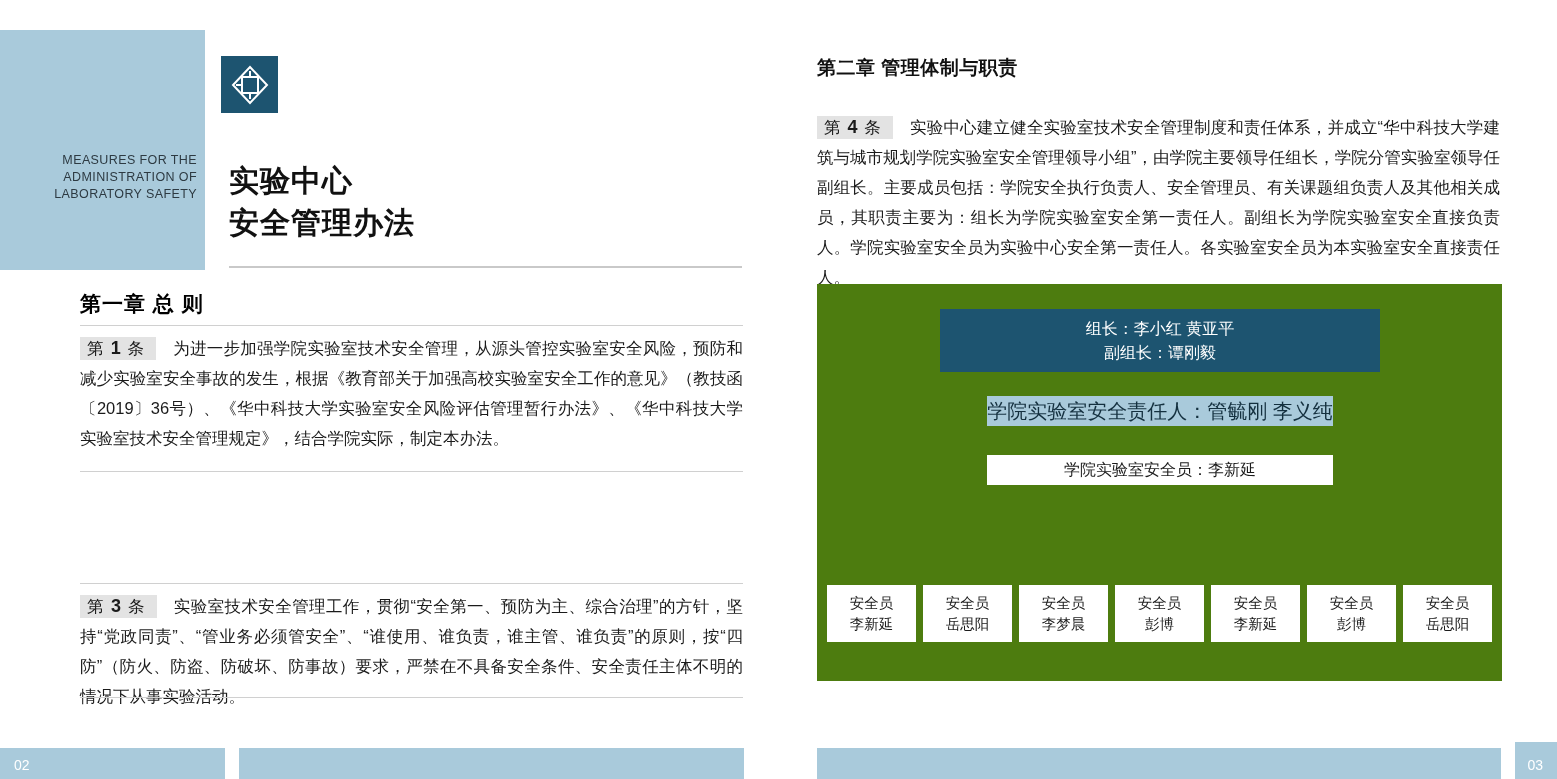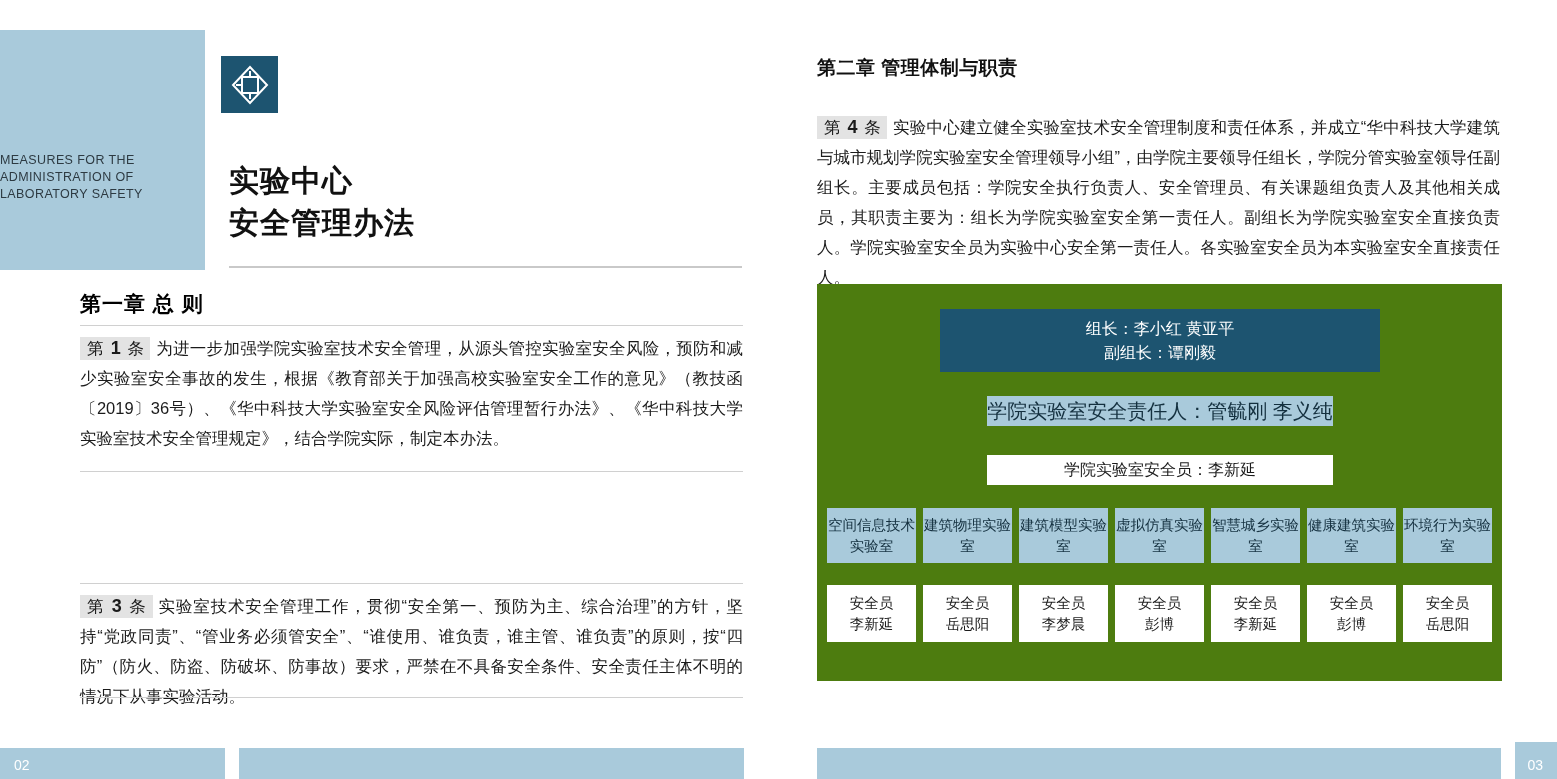--- a/index.html
+++ b/index.html
@@ -34,26 +34,27 @@
     top: 30px;
     width: 205px;
     height: 240px;
     background: #a9cadb;
   }
   .cover-band-text {
     position: absolute;
     left: 0;
     top: 152px;
     width: 185px;
-    text-align: left;
+    text-align: right;
     font-size: 12.5px;
     line-height: 17px;
     letter-spacing: 0.4px;
     color: #2d3a42;
     font-family: "Liberation Sans", sans-serif;
+    padding-left: 12px;
   }
   .logo-box {
     position: absolute;
     left: 221px;
     top: 56px;
     width: 57px;
     height: 57px;
     background: #1d5470;
     display: flex;
     align-items: center;
@@ -95,22 +96,22 @@
     position: absolute;
     left: 80px;
     width: 663px;
     font-size: 16.5px;
     line-height: 30px;
     color: #1b1b1b;
     text-align: justify;
   }
   .art-label {
     background: #e3e3e3;
-    padding: 2px 6px 3px 7px;
-    margin-right: 6px;
+    padding: 2px 12px 3px 7px;
+    margin-right: 17px;
     white-space: nowrap;
   }
   .art-label b {
     font-size: 18px;
     padding: 0 2px;
   }
   .pg-footer-left {
     position: absolute;
     left: 0;
     bottom: 0;
@@ -343,29 +344,20 @@
 
       <div class="org-top">
         <div>组长：李小红 黄亚平</div>
         <div>副组长：谭刚毅</div>
       </div>
 
       <div class="org-second">学院实验室安全责任人：管毓刚 李义纯</div>
 
       <div class="org-third">学院实验室安全员：李新延</div>
 
-      <div class="org-labs">
-        <div class="lab-cell">空间信息技术实验室</div>
-        <div class="lab-cell">建筑物理实验室</div>
-        <div class="lab-cell">建筑模型实验室</div>
-        <div class="lab-cell">虚拟仿真实验室</div>
-        <div class="lab-cell">智慧城乡实验室</div>
-        <div class="lab-cell">健康建筑实验室</div>
-        <div class="lab-cell">环境行为实验室</div>
-      </div>
 
       <div class="org-officers">
         <div class="officer-cell">安全员<br>李新延</div>
         <div class="officer-cell">安全员<br>岳思阳</div>
         <div class="officer-cell">安全员<br>李梦晨</div>
         <div class="officer-cell">安全员<br>彭博</div>
         <div class="officer-cell">安全员<br>李新延</div>
         <div class="officer-cell">安全员<br>彭博</div>
         <div class="officer-cell">安全员<br>岳思阳</div>
       </div>

